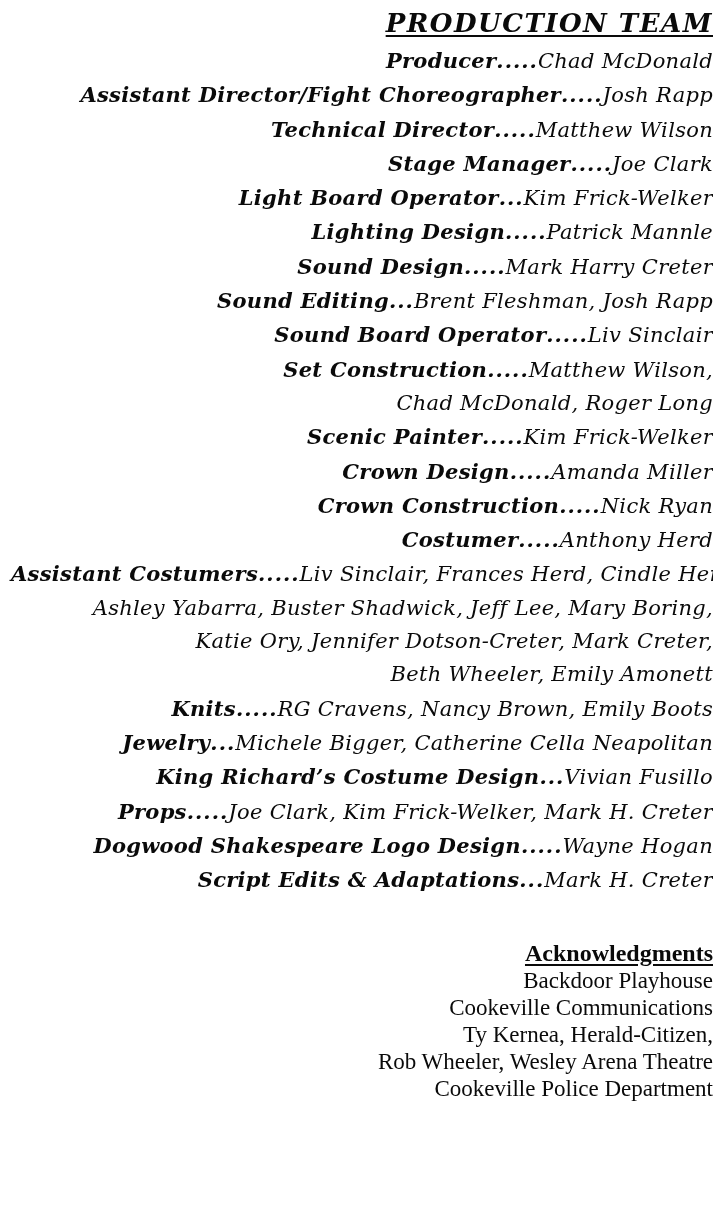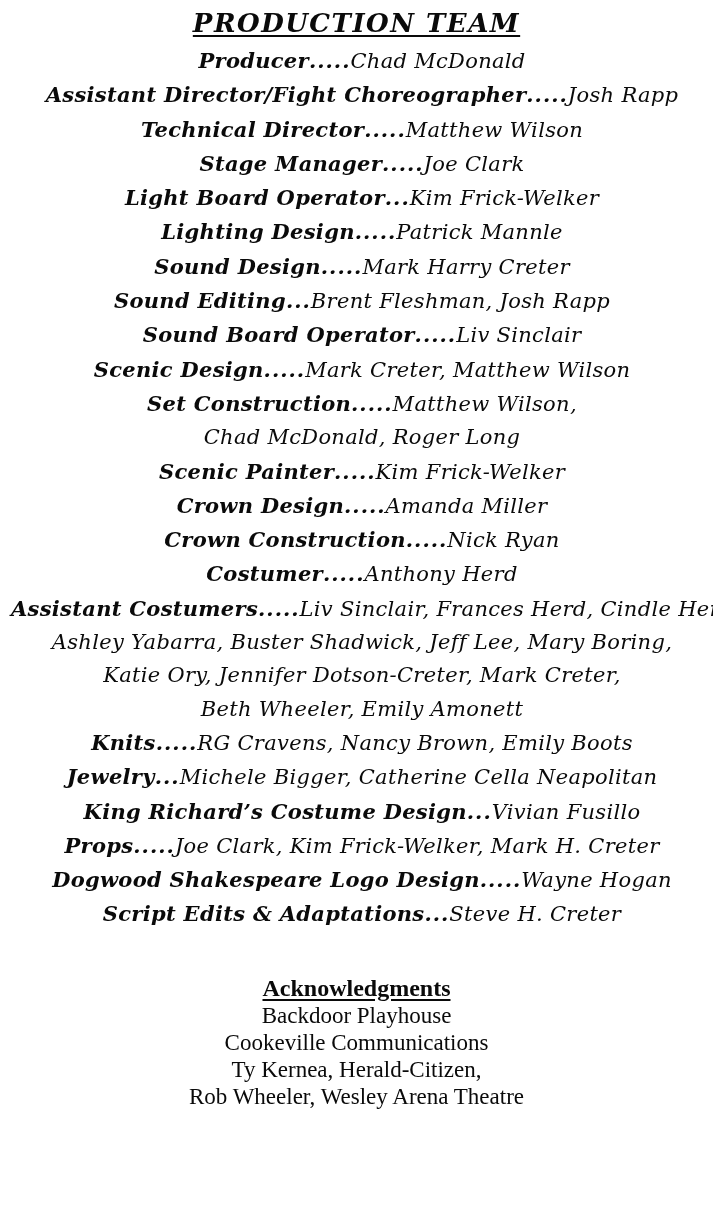--- a/index.html
+++ b/index.html
@@ -9,21 +9,21 @@
   }
   body {
     width: 713px;
     height: 1216px;
     overflow: hidden;
     color: #0a0a0a;
   }
   .page {
     width: 713px;
     height: 1216px;
-    text-align: center;
+    text-align: right;
     box-sizing: border-box;
     padding-top: 7px;
   }
   
   .title {
     display: inline-block;
     font-family: "DejaVu Serif", serif;
     font-style: italic;
     font-weight: 700;
     font-size: 26px;
@@ -89,43 +89,43 @@
   <div class="credits" id="credits-list">
       <div class="credit-line"><span class="credit-role">Producer</span><span class="credit-dots">.....</span><span class="credit-names">Chad McDonald</span></div>
       <div class="credit-line"><span class="credit-role">Assistant Director/Fight Choreographer</span><span class="credit-dots">.....</span><span class="credit-names">Josh Rapp</span></div>
       <div class="credit-line"><span class="credit-role">Technical Director</span><span class="credit-dots">.....</span><span class="credit-names">Matthew Wilson</span></div>
       <div class="credit-line"><span class="credit-role">Stage Manager</span><span class="credit-dots">.....</span><span class="credit-names">Joe Clark</span></div>
       <div class="credit-line"><span class="credit-role">Light Board Operator</span><span class="credit-dots">...</span><span class="credit-names">Kim Frick-Welker</span></div>
       <div class="credit-line"><span class="credit-role">Lighting Design</span><span class="credit-dots">.....</span><span class="credit-names">Patrick Mannle</span></div>
       <div class="credit-line"><span class="credit-role">Sound Design</span><span class="credit-dots">.....</span><span class="credit-names">Mark Harry Creter</span></div>
       <div class="credit-line"><span class="credit-role">Sound Editing</span><span class="credit-dots">...</span><span class="credit-names">Brent Fleshman, Josh Rapp</span></div>
       <div class="credit-line"><span class="credit-role">Sound Board Operator</span><span class="credit-dots">.....</span><span class="credit-names">Liv Sinclair</span></div>
-      <div class="credit-line"><span class="credit-role">Scenic Design</span><span class="credit-dots">.....</span><span class="credit-names">Mark Creter, Matthew Wilson</span></div>
       <div class="credit-line"><span class="credit-role">Set Construction</span><span class="credit-dots">.....</span><span class="credit-names">Matthew Wilson,</span></div>
       <div class="credit-line"><span class="credit-names">Chad McDonald, Roger Long</span></div>
       <div class="credit-line"><span class="credit-role">Scenic Painter</span><span class="credit-dots">.....</span><span class="credit-names">Kim Frick-Welker</span></div>
       <div class="credit-line"><span class="credit-role">Crown Design</span><span class="credit-dots">.....</span><span class="credit-names">Amanda Miller</span></div>
       <div class="credit-line"><span class="credit-role">Crown Construction</span><span class="credit-dots">.....</span><span class="credit-names">Nick Ryan</span></div>
       <div class="credit-line"><span class="credit-role">Costumer</span><span class="credit-dots">.....</span><span class="credit-names">Anthony Herd</span></div>
       <div class="credit-line"><span class="credit-role">Assistant Costumers</span><span class="credit-dots">.....</span><span class="credit-names">Liv Sinclair, Frances Herd, Cindle Herd,</span></div>
       <div class="credit-line"><span class="credit-names">Ashley Yabarra, Buster Shadwick, Jeff Lee, Mary Boring,</span></div>
       <div class="credit-line"><span class="credit-names">Katie Ory, Jennifer Dotson-Creter, Mark Creter,</span></div>
       <div class="credit-line"><span class="credit-names">Beth Wheeler, Emily Amonett</span></div>
       <div class="credit-line"><span class="credit-role">Knits</span><span class="credit-dots">.....</span><span class="credit-names">RG Cravens, Nancy Brown, Emily Boots</span></div>
       <div class="credit-line"><span class="credit-role">Jewelry</span><span class="credit-dots">...</span><span class="credit-names">Michele Bigger, Catherine Cella Neapolitan</span></div>
       <div class="credit-line"><span class="credit-role">King Richard’s Costume Design</span><span class="credit-dots">...</span><span class="credit-names">Vivian Fusillo</span></div>
       <div class="credit-line"><span class="credit-role">Props</span><span class="credit-dots">.....</span><span class="credit-names">Joe Clark, Kim Frick-Welker, Mark H. Creter</span></div>
       <div class="credit-line"><span class="credit-role">Dogwood Shakespeare Logo Design</span><span class="credit-dots">.....</span><span class="credit-names">Wayne Hogan</span></div>
-      <div class="credit-line"><span class="credit-role">Script Edits &amp; Adaptations</span><span class="credit-dots">...</span><span class="credit-names">Steve H. Creter</span></div>
+      <div class="credit-line"><span class="credit-role">Script Edits &amp; Adaptations</span><span class="credit-dots">...</span><span class="credit-names">Mark H. Creter</span></div>
     </div>
 
   <div class="ack">
     <div>
       <span class="ack-title">Acknowledgments</span>
     </div>
     <div id="ack-list">
         <div class="ack-line">Backdoor Playhouse</div>
         <div class="ack-line">Cookeville Communications</div>
         <div class="ack-line">Ty Kernea, Herald-Citizen,</div>
         <div class="ack-line">Rob Wheeler, Wesley Arena Theatre</div>
+        <div class="ack-line">Cookeville Police Department</div>
       </div>
   </div>
 </div>
 
 </body></html>

